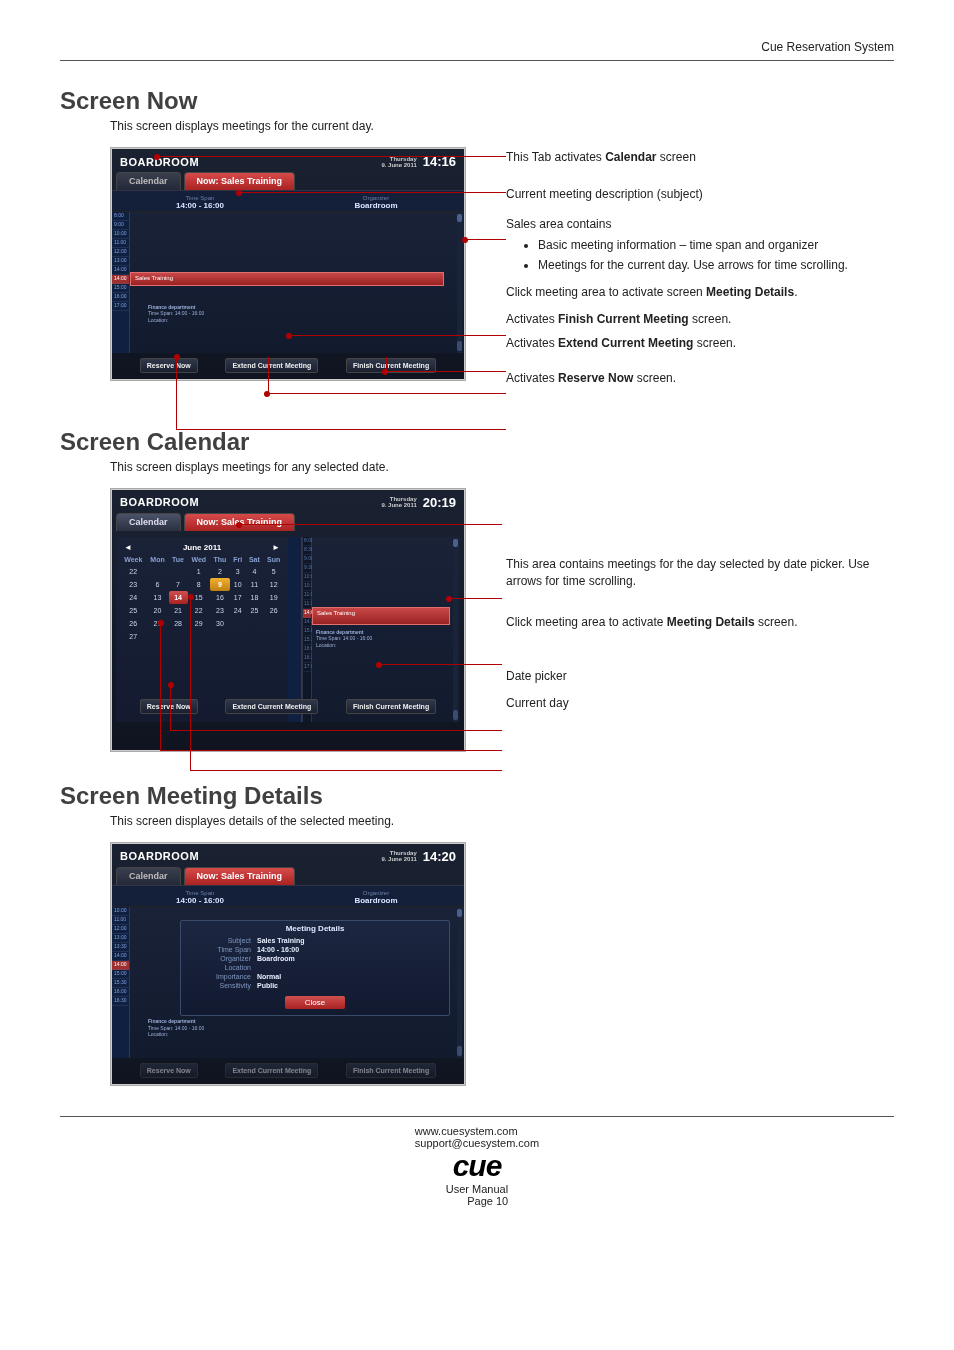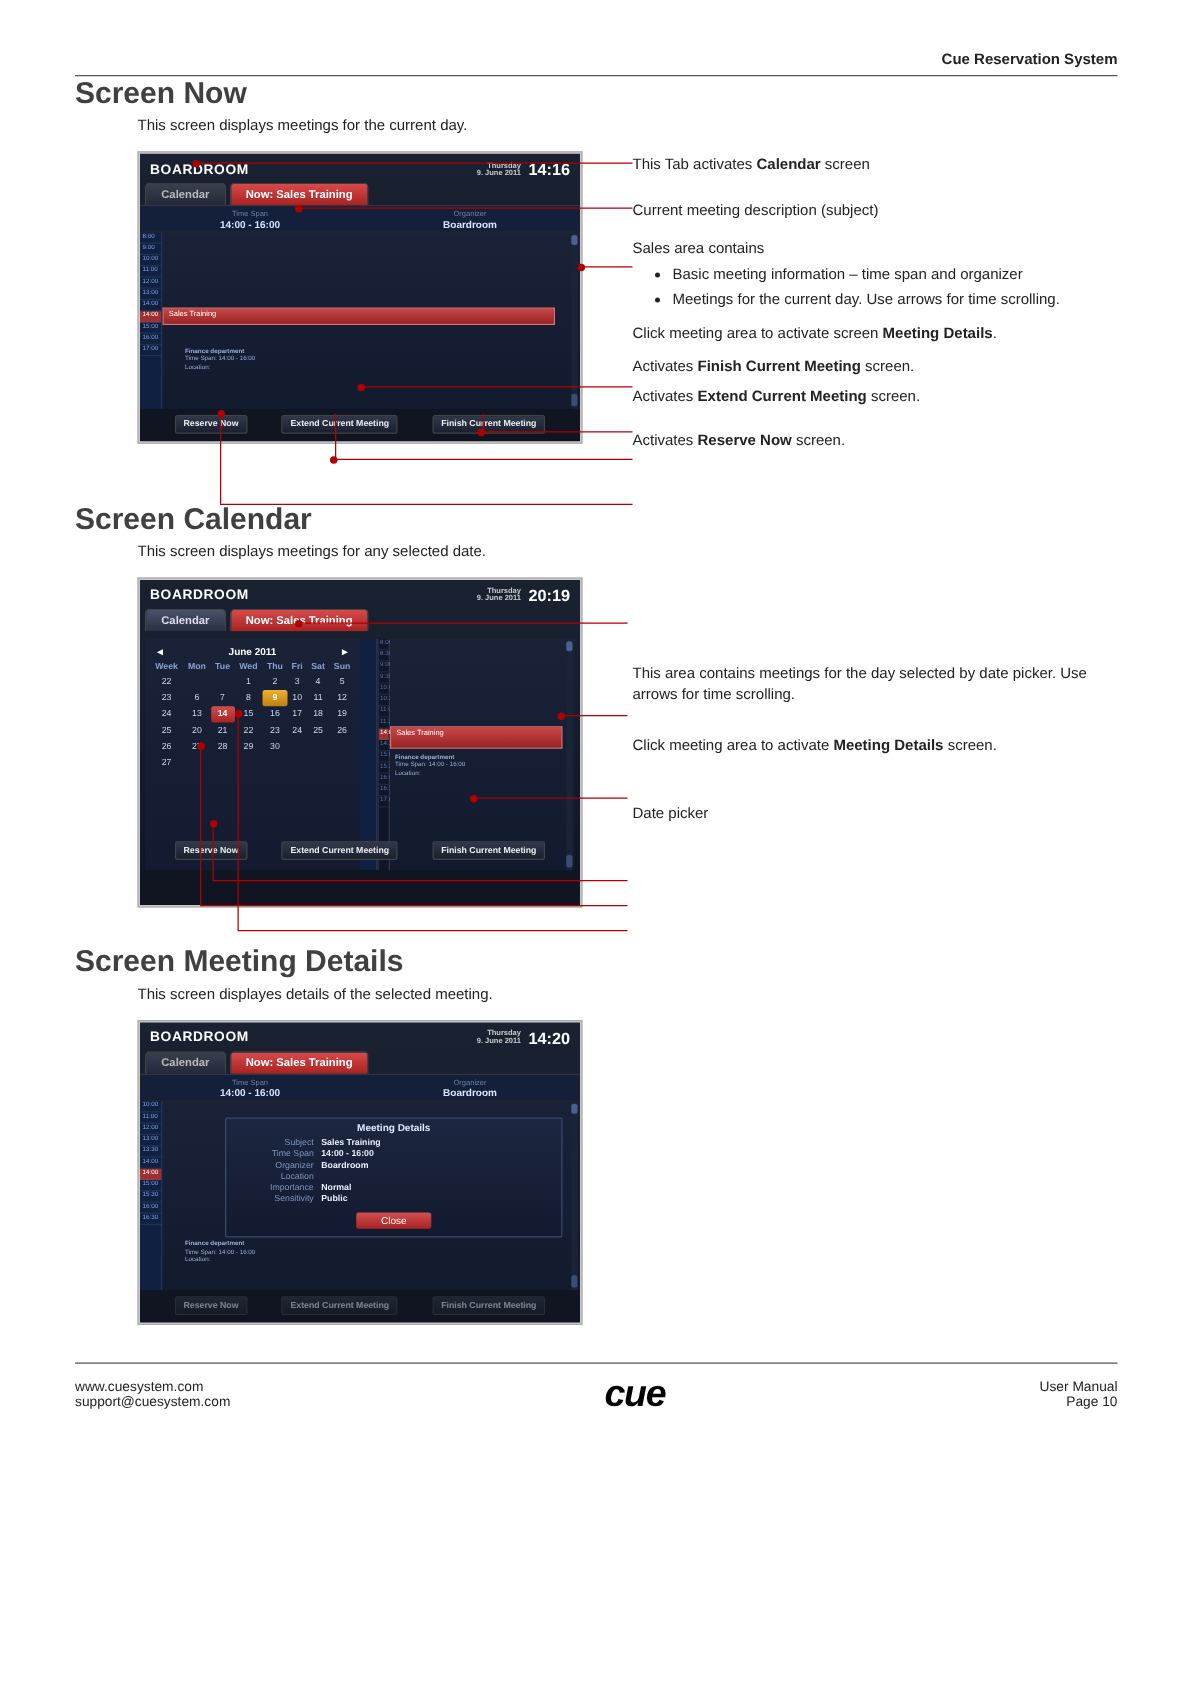--- a/index.html
+++ b/index.html
@@ -11,21 +11,21 @@
     width: 954px;
     margin: 0 auto;
     padding: 40px 60px 30px 60px;
     position: relative;
   }
   .page-header {
     text-align: right;
     font-size: 12px;
     padding-bottom: 6px;
     border-bottom: 1px solid #555;
-    font-weight: bold;
+    margin-bottom: 26px;
   }
   h1 {
     font-size: 24px;
     font-weight: bold;
     color: #404040;
     margin-bottom: 4px;
   }
   .section-intro {
     margin-left: 50px;
     margin-bottom: 14px;
@@ -164,20 +164,21 @@
   .vline { position:absolute; border-left:1px solid #b00000; width:0;}
   .vline .dot { position:absolute; left:-3px; top:0; width:6px; height:6px; border-radius:50%; background:#b00000;}
 
   
   .page-footer {
     border-top: 1px solid #555;
     padding-top: 8px;
     margin-top: 20px;
     display:flex; align-items:center; justify-content:space-between;
     font-size:11px;
+    flex-direction:column;
   }
   .cue-logo {
     font-family: Arial, sans-serif;
     font-weight: 900;
     font-style: italic;
     font-size: 30px;
     color:#000;
     letter-spacing:-1px;
   }
   .footer-right { text-align:right; }
@@ -430,20 +431,21 @@
           <div class="bbtn">Reserve Now</div>
           <div class="bbtn">Extend Current Meeting</div>
           <div class="bbtn">Finish Current Meeting</div>
         </div>
       </div>
     </div>
     <div class="annos" style="padding-top:28px;">
       <div class="anno" style="margin-top:40px;">This area contains meetings for the day selected by date picker. Use arrows for time scrolling.</div>
       <div class="anno" style="margin-top:24px;"><span>Click meeting area to activate </span><b>Meeting Details</b><span> screen.</span></div>
       <div class="anno" style="margin-top:36px;">Date picker</div>
+      <div class="anno" style="margin-top:0;">Current day</div>
     </div>
   </div>
 
   <div class="leader" style="left:130px; width:262px; top:36px;">
       <span class="dot"></span>
     </div>
   <div class="leader" style="left:340px; width:52px; top:110px;">
       <span class="dot"></span>
     </div>
   <div class="leader" style="left:270px; width:122px; top:176px;">

